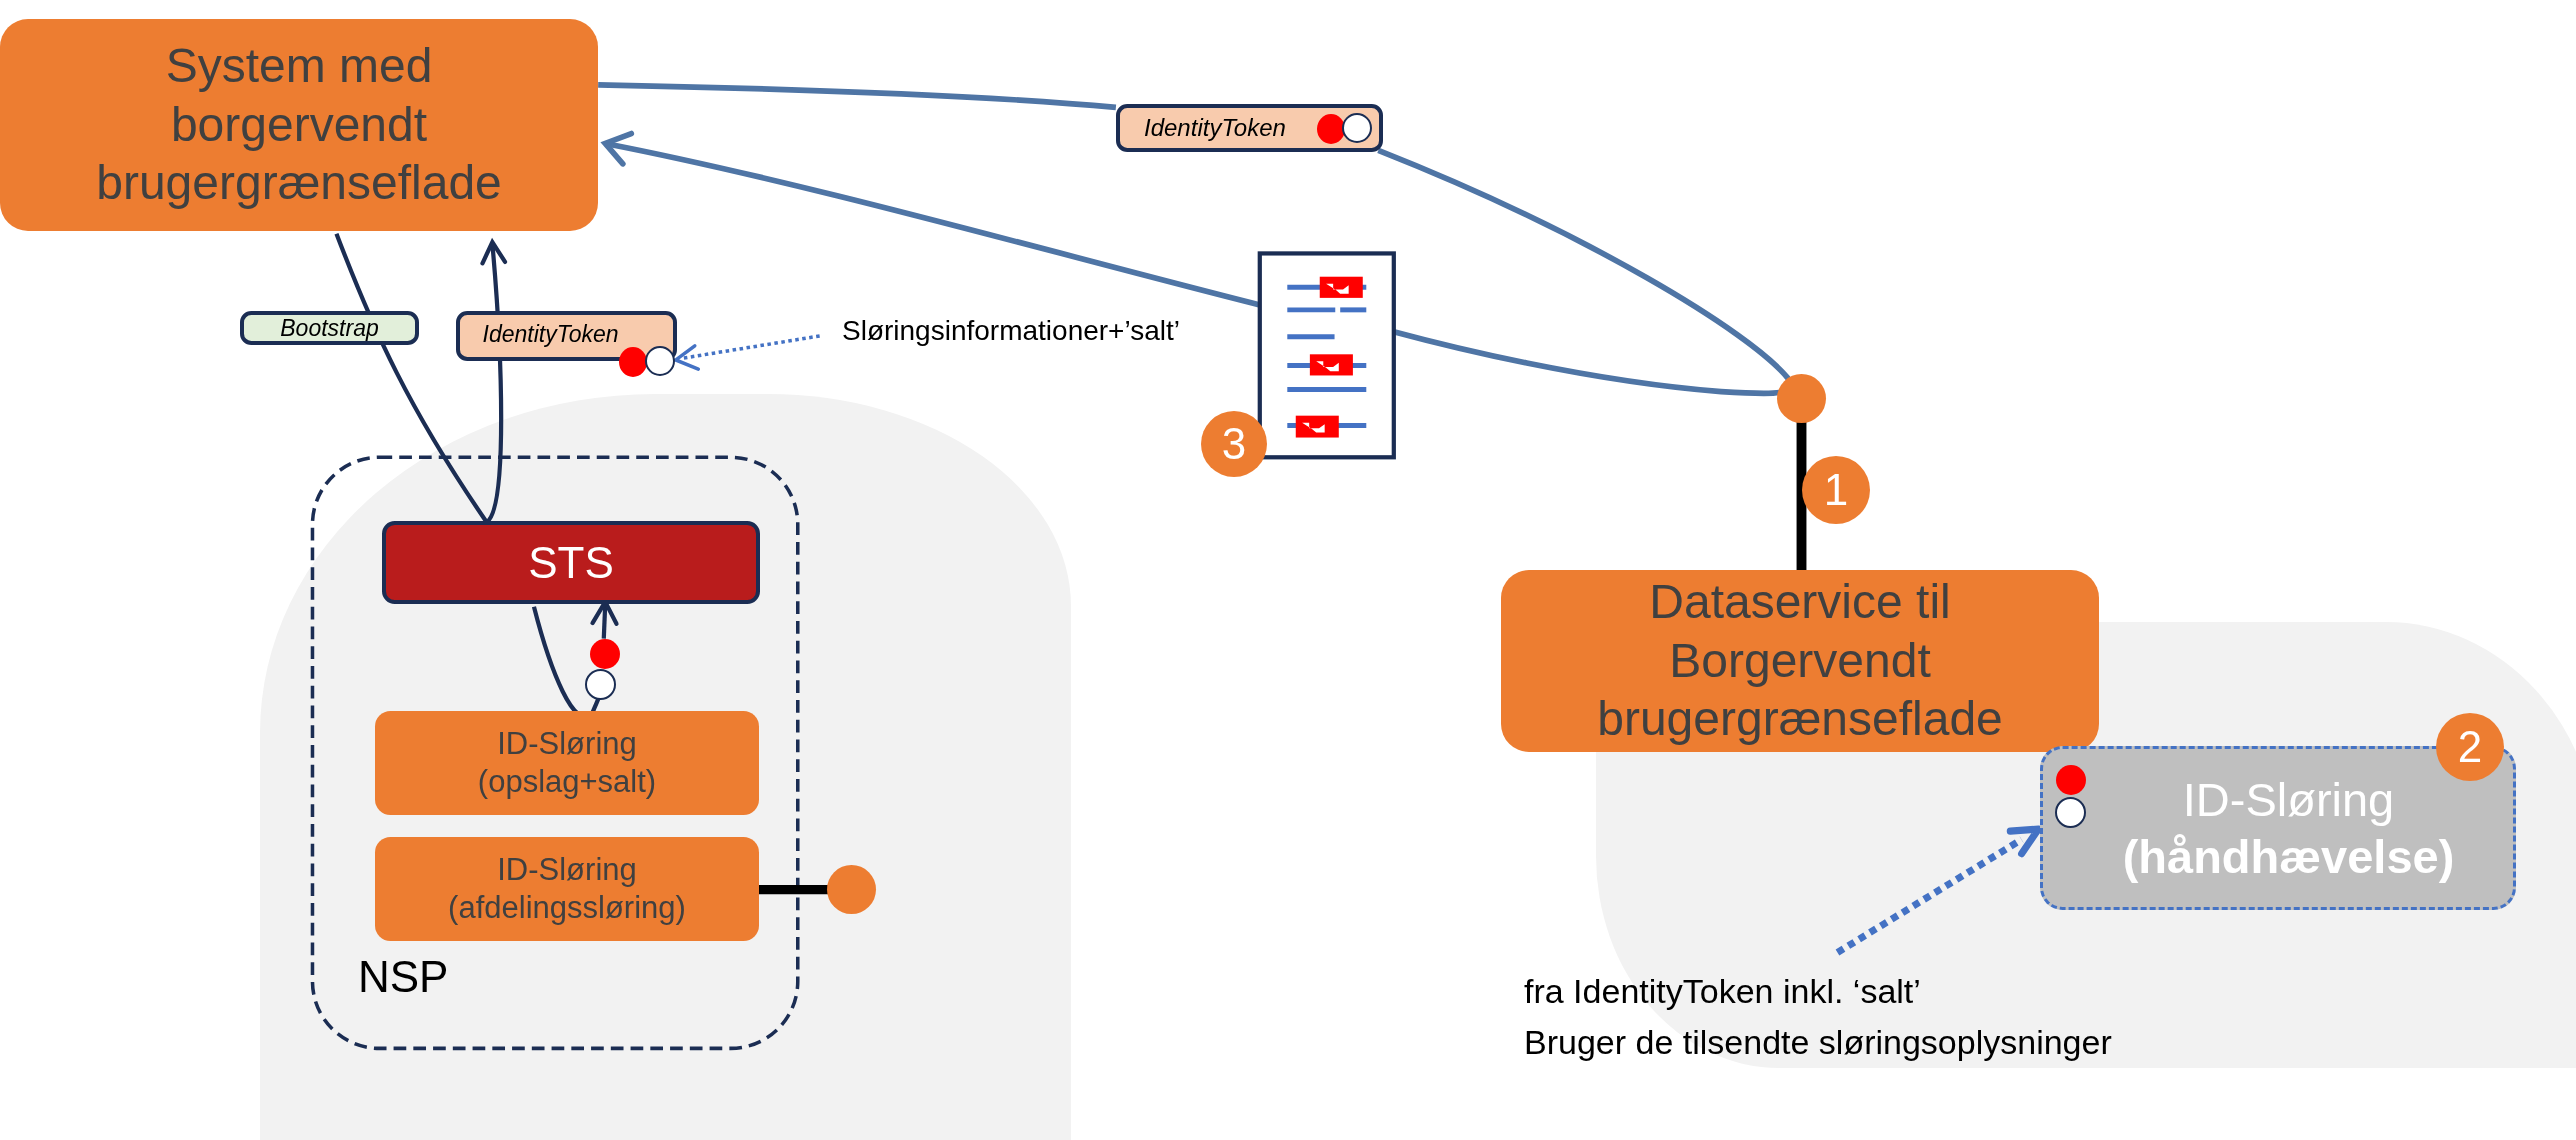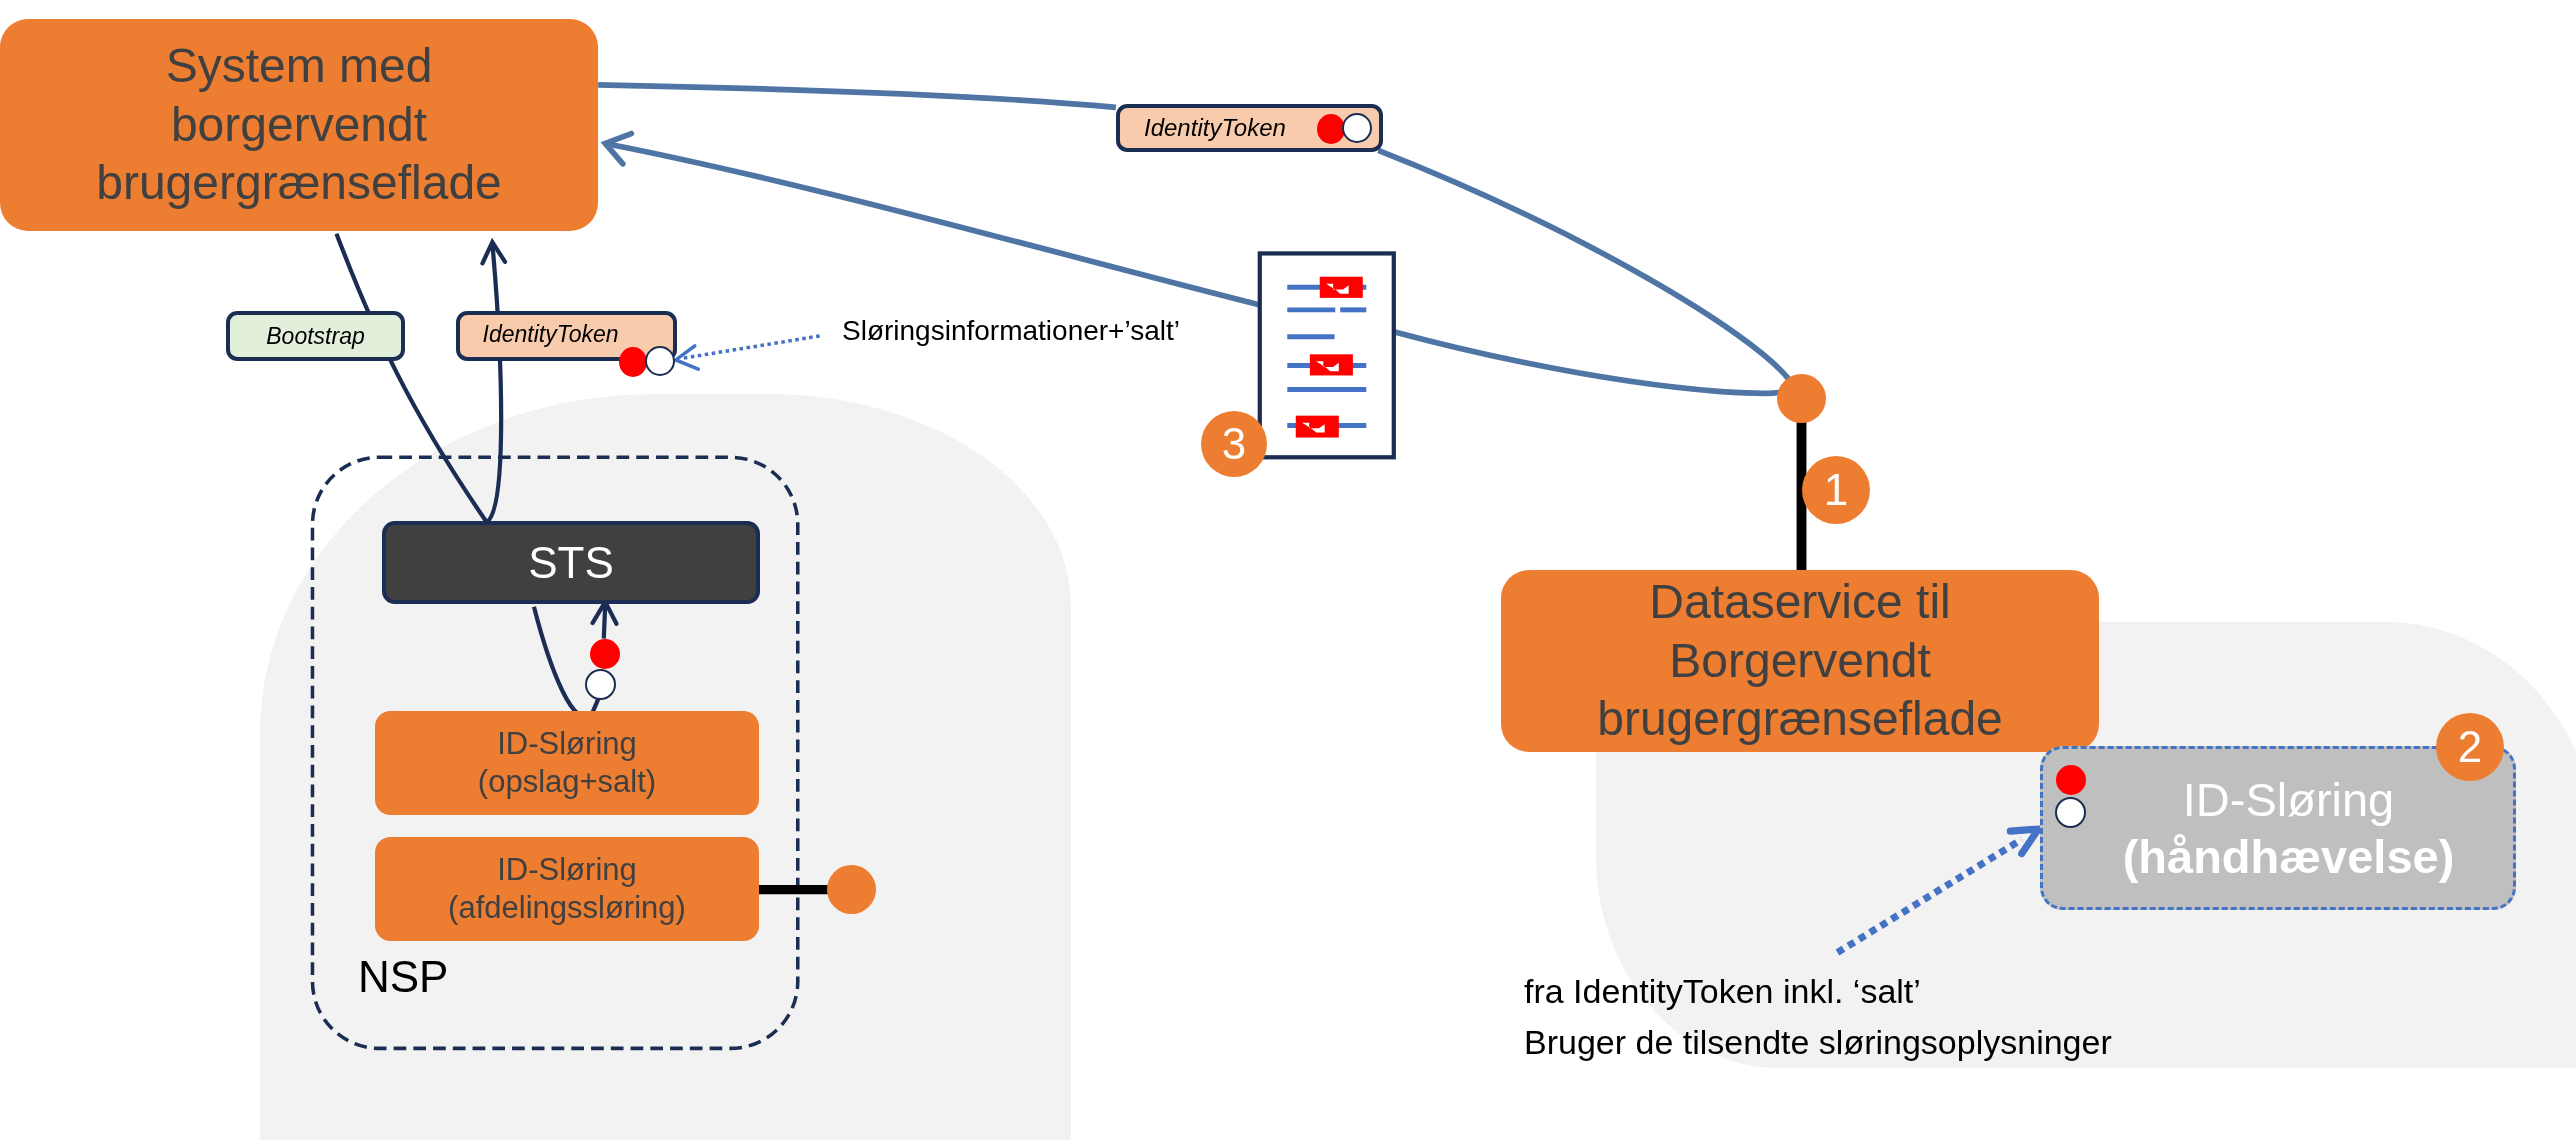--- a/index.html
+++ b/index.html
@@ -83,21 +83,21 @@
       </g>
     </g>
   </svg>
 
   <div class="abs orange-box" style="left:0; top:19px; width:598px; height:212px; font-size:48px;">
     <span>System med</span>
     <span>borgervendt</span>
     <span>brugergrænseflade</span>
   </div>
 
-  <div class="abs tag tag-green" style="left:226px; top:311px; width:179px; height:50px;">
+  <div class="abs tag tag-green" style="left:240px; top:311px; width:179px; height:34px;">
     <span>Bootstrap</span>
   </div>
 
   <div class="abs tag tag-peach" style="left:456px; top:311px; width:221px; height:50px; justify-content:flex-start; padding-left:22.6px; padding-bottom:2.8px;">
     <span>IdentityToken</span>
   </div>
   <div class="abs" style="left:619px; top:347px; width:28px; height:30px; border-radius:50%; background:#ff0000;"></div>
   <div class="abs" style="left:645px; top:346px; width:30px; height:30px; border-radius:50%; background:#fff; border:2.1px solid #1b2d53;"></div>
 
   <div class="abs text-black" style="left:842px; top:315px; font-size:28px;">Sløringsinformationer+’salt’</div>
@@ -105,21 +105,21 @@
   <div class="abs tag tag-peach" style="left:1116px; top:104px; width:267px; height:48px; justify-content:flex-start; padding-left:24px; font-size:24px;">
     <span>IdentityToken</span>
   </div>
   <div class="abs" style="left:1317px; top:114px; width:28px; height:30px; border-radius:50%; background:#ff0000;"></div>
   <div class="abs" style="left:1342px; top:113px; width:30px; height:30px; border-radius:50%; background:#fff; border:2.1px solid #1b2d53;"></div>
 
   <div class="abs badge" style="left:1201px; top:411px; width:66px; height:66px;">
     <span>3</span>
   </div>
 
-  <div class="abs" style="left:382px; top:521px; width:378px; height:83px; background:#404040; border:4.2px solid #1b2d53; border-radius:12.7px;
+  <div class="abs" style="left:382px; top:521px; width:378px; height:83px; background:#b91c1c; border:4.2px solid #1b2d53; border-radius:12.7px;
               display:flex; align-items:center; justify-content:center; color:#fff; font-size:44px;">
     <span>STS</span>
   </div>
 
   <div class="abs" style="left:590px; top:639px; width:30px; height:30px; border-radius:50%; background:#ff0000;"></div>
   <div class="abs" style="left:585px; top:669px; width:31px; height:31px; border-radius:50%; background:#fff; border:2.1px solid #1b2d53;"></div>
 
   <div class="abs orange-box" style="left:375px; top:711px; width:384px; height:104px; border-radius:15.5px; font-size:31px;">
     <span>ID-Sløring</span>
     <span>(opslag+salt)</span>

